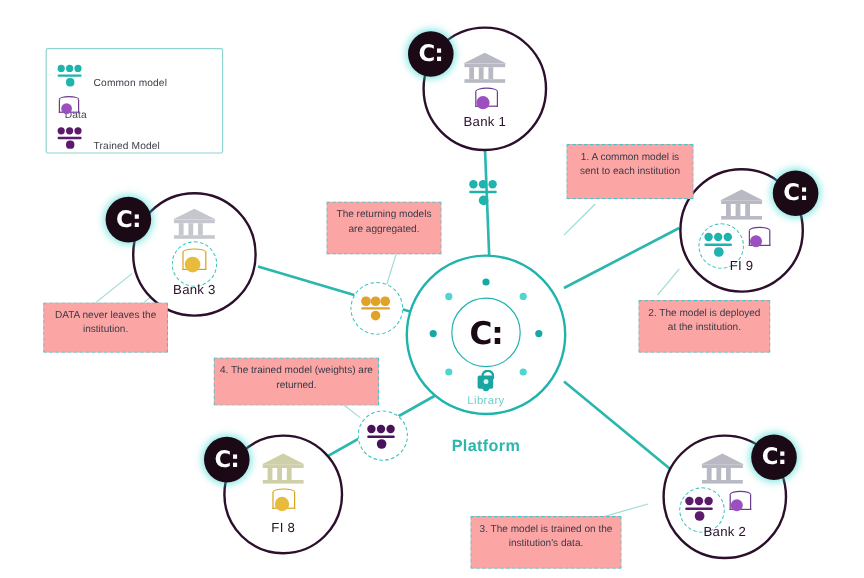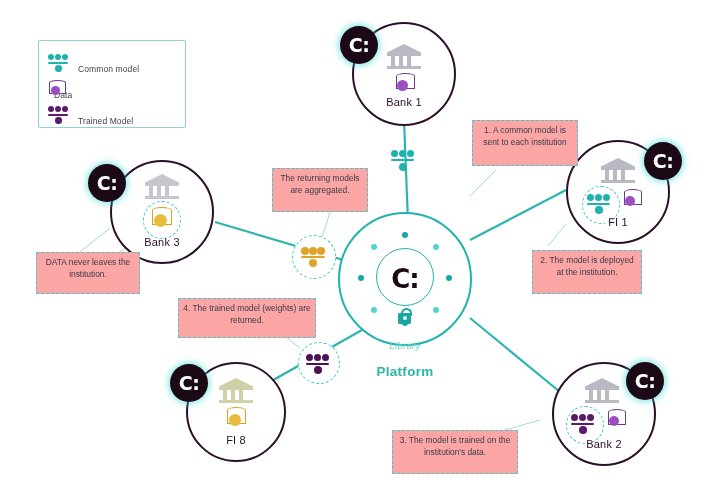--- a/index.html
+++ b/index.html
@@ -168,21 +168,21 @@
     <div class="spark" style="left:95px;top:32px;width:6px;height:6px;background:#4fd6cf;"></div>
     <div class="spark" style="left:33px;top:95px;width:6px;height:6px;background:#4fd6cf;"></div>
     <div class="spark" style="left:95px;top:95px;width:6px;height:6px;background:#4fd6cf;"></div>
 
     <div class="lock" style="left:60px;top:96px;width:14px;height:16px;">
       <div class="shackle" style="left:3px;top:0;width:7px;height:6px;"></div>
       <div class="body" style="left:0;top:5px;width:13px;height:11px;"></div>
       <div class="hole" style="left:5px;top:8px;width:3.5px;height:3.5px;"></div>
     </div>
 
-    <div class="library-label" style="top:128px;font-style:italic;">Library</div>
+    <div class="library-label" style="top:117px;">Library</div>
     <div class="platform-label" style="top:152px;">Platform</div>
   </div>
 
   <div class="node" style="left:352px;top:22px;width:104px;height:104px;">
     <div class="ring" style="width:104px;height:104px;"></div>
 
     <div class="bank" style="left:34px;top:22px;width:36px;height:26px;">
       <div class="roof" style="border-left:18px solid transparent;border-right:18px solid transparent;border-bottom:9px solid #b9b9c4;"></div>
       <div class="base" style="left:1px;top:9px;width:34px;height:2.5px;background:#b9b9c4;"></div>
       <div class="col" style="left:5px;top:12px;width:3.5px;height:10px;background:#b9b9c4;"></div>
@@ -224,21 +224,21 @@
       <div class="bar" style="left:1px;top:11px;width:23px;height:1.8px;background:#1fb3ae;"></div>
       <i style="left:9px;top:14px;width:7.5px;height:7.5px;background:#1fb3ae;"></i>
     </div>
 
     <div class="db" style="left:54px;top:48px;width:26px;height:22px;">
       <div class="lid" style="left:4px;top:1px;width:18px;height:6px;border:1.4px solid #6a3b8f;background:#fff;box-sizing:border-box;"></div>
       <div class="body" style="left:4px;top:4px;width:18px;height:13px;border:1.4px solid #6a3b8f;border-top:none;background:#fff;box-sizing:border-box;"></div>
       <div class="coin" style="left:5px;top:8px;width:10px;height:10px;background:#9b4fc0;"></div>
     </div>
 
-    <div class="node-label" style="top:76px;">FI 1</div>
+    <div class="node-label" style="top:76px;">FI 9</div>
 
     <div class="badge" style="left:78px;top:2px;width:38px;height:38px;font-size:19px;">
       <span>C:</span>
     </div>
   </div>
 
   <div class="node" style="left:552px;top:362px;width:104px;height:104px;">
     <div class="ring" style="width:104px;height:104px;"></div>
 
     <div class="bank" style="left:32px;top:16px;width:36px;height:26px;">

